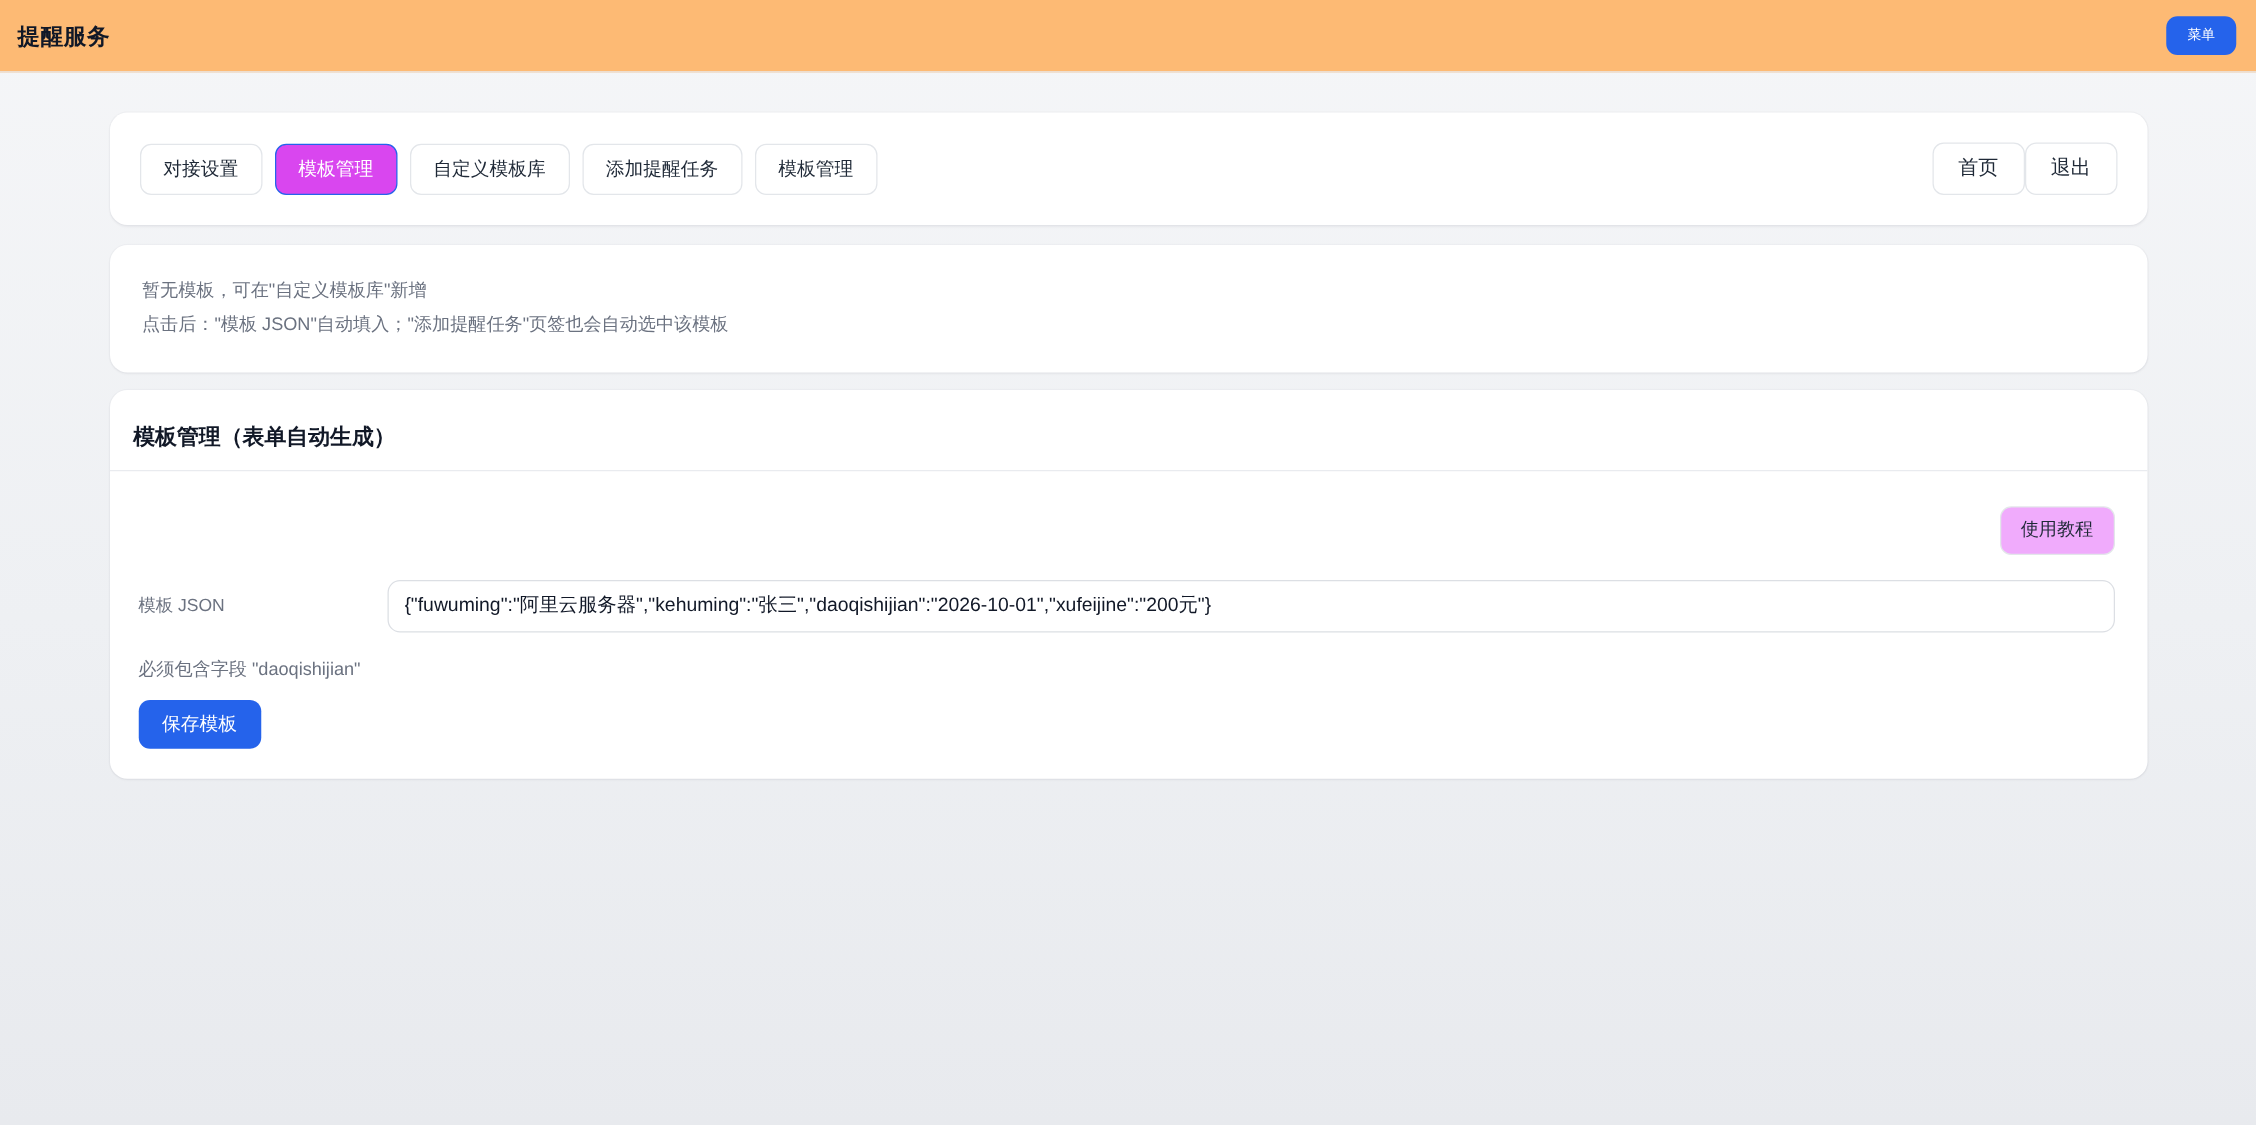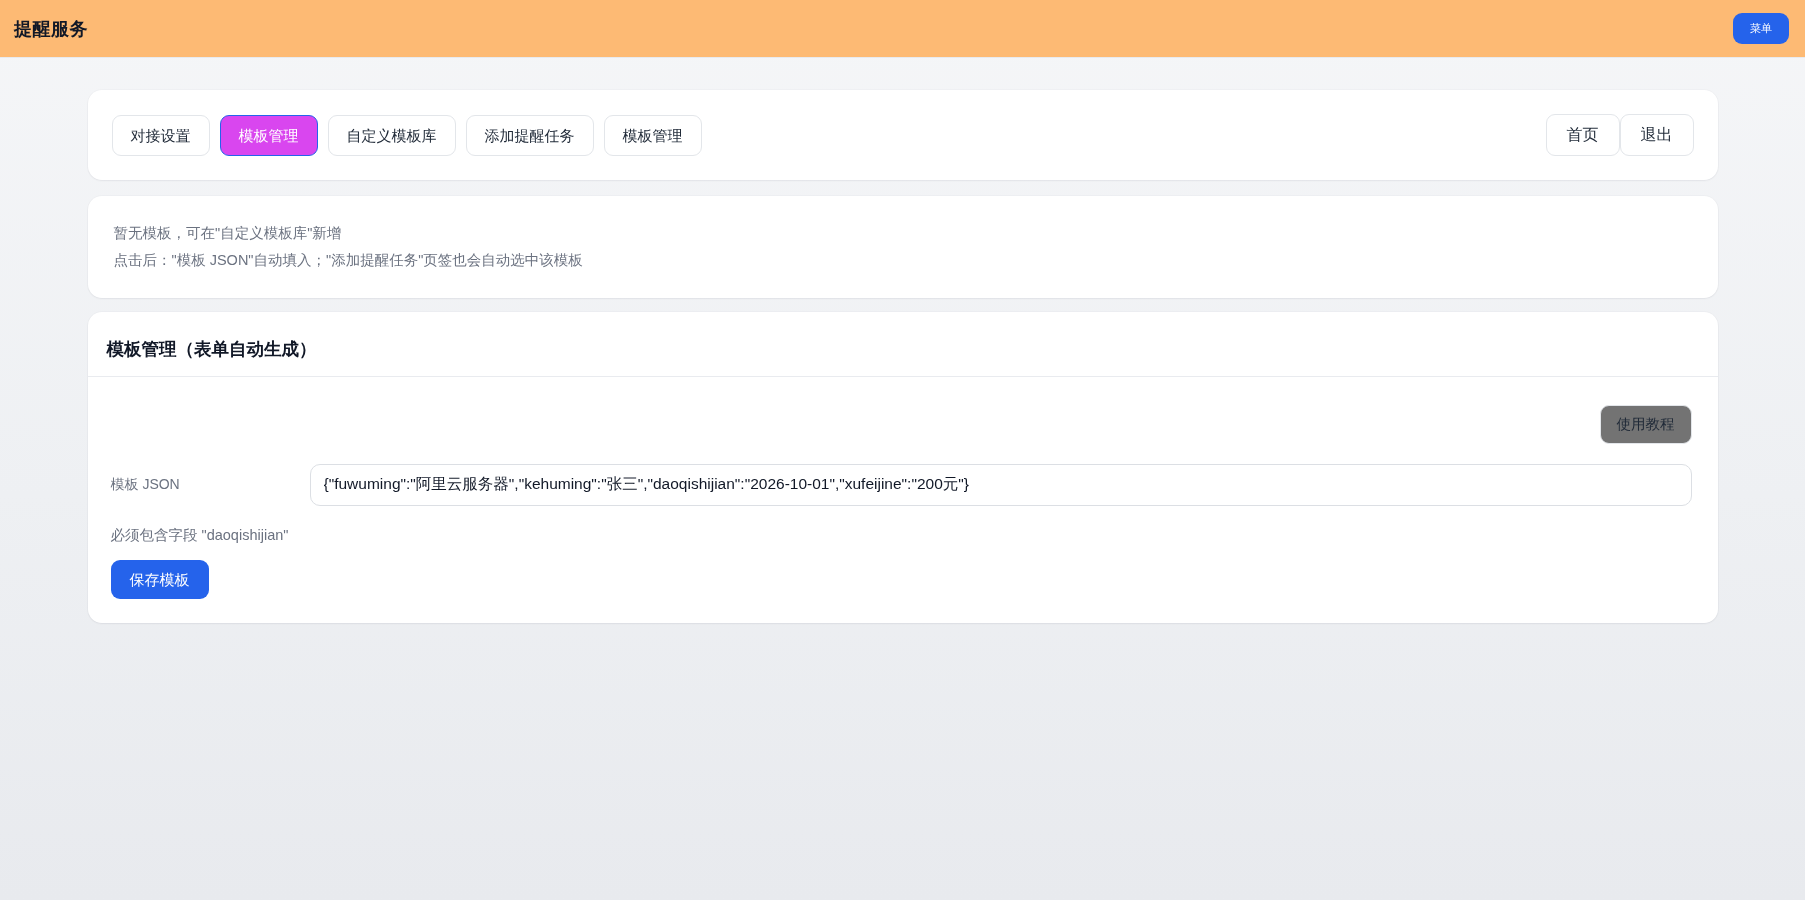--- a/index.html
+++ b/index.html
@@ -106,21 +106,21 @@
     border: none;
     width: 100%;
   }
   .section-body { padding: 28px 26px 0 23px; }
 
   .toolbar-row {
     display: flex;
     justify-content: flex-end;
   }
   .btn-outline {
-    background: #737373;
+    background: #f0abfc;
     border: 1px solid #e3e6ea;
     border-radius: 9px;
     color: #1f2937;
     font-size: 14.5px;
     padding: 11px 16px;
     cursor: pointer;
     font-family: inherit;
     line-height: 1;
   }
 

